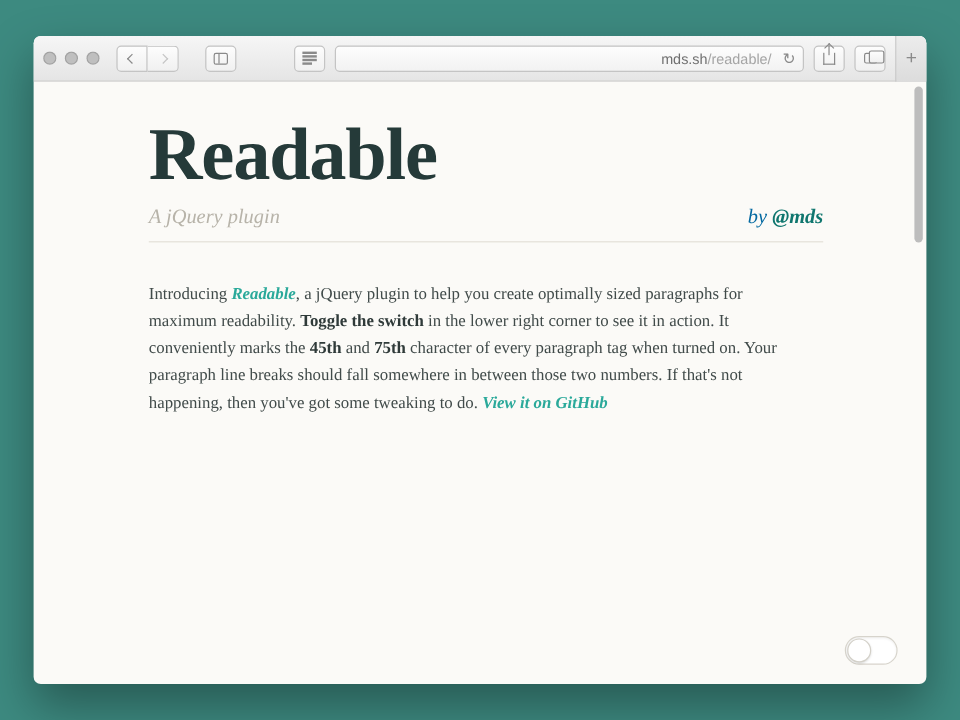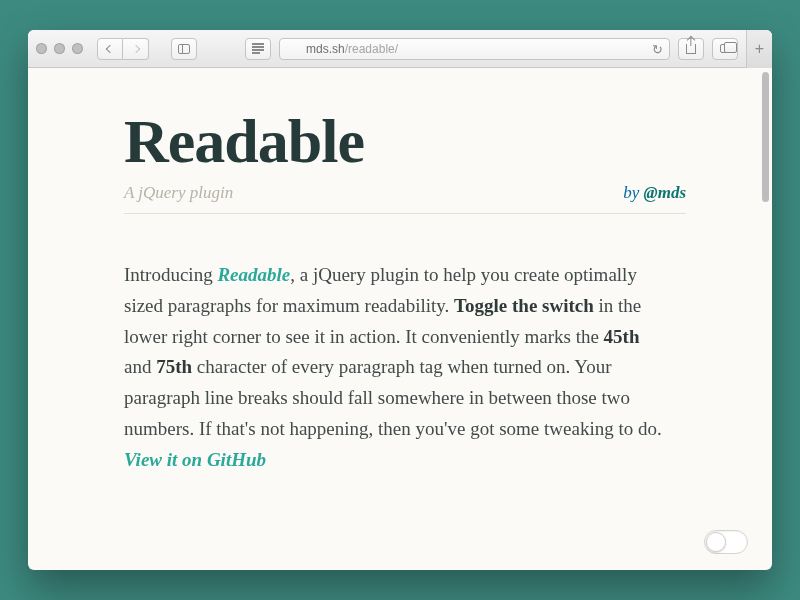--- a/index.html
+++ b/index.html
@@ -54,21 +54,21 @@
   .tb-btn.solo { border-radius: 4px; }
   .flexgap { width: 6px; }
   .addr {
     flex: 1;
     height: 22px;
     background: linear-gradient(#fdfdfd,#f2f2f2);
     border: 1px solid #c4c4c4;
     border-radius: 4px;
     display: flex;
     align-items: center;
-    justify-content: flex-start;
+    justify-content: flex-end;
     position: relative;
     padding: 0 26px;
   }
   .addr .url { color: #6f6f6f; letter-spacing: 0; }
   .addr .url .dim { color: #a5a5a5; }
   .addr .reload {
     position: absolute; right: 6px; top: 50%; transform: translateY(-50%);
     color: #8a8a8a; font-size: 13px;
   }
   .tb-right { display: flex; gap: 8px; align-items: center; }
@@ -89,45 +89,45 @@
   .reader-ico span:last-child { width: 8px; }
   .share-ico { width:10px; height:10px; border:1.3px solid currentColor; border-top:none; position:relative; }
   .share-ico::before { content:""; position:absolute; left:50%; top:-7px; width:1.3px; height:9px; background:currentColor; transform:translateX(-50%);}
   .share-ico::after { content:""; position:absolute; left:50%; top:-7px; width:5px; height:5px; border:1.3px solid currentColor; border-bottom:none; border-right:none; transform: translateX(-50%) rotate(45deg);}
   .tabs-ico { width:11px; height:9px; border:1.3px solid currentColor; border-radius:2px; position:relative; }
   .tabs-ico::before { content:""; position:absolute; left:3px; top:-3px; width:11px; height:9px; border:1.3px solid currentColor; border-radius:2px; background:linear-gradient(#fdfdfd,#f0f0f0);}
   
   .viewport { flex:1; display:flex; overflow:hidden; }
   .page {
     flex: 1;
-    padding: 38px 72px 30px 96px;
+    padding: 26px 72px 30px 96px;
     color: #2c3b3a;
     overflow: hidden;
     font-family: Liberation Serif, serif;
   }
   h1.title {
     font-size: 62px;
     font-weight: 800;
     color: #253a39;
     letter-spacing: -1px;
     margin-bottom: 6px;
   }
   .subrow {
     display: flex; justify-content: space-between;
     font-style: italic;
     color: #b7b3a9;
     font-size: 17px;
     padding-bottom: 10px;
     border-bottom: 1px solid #e3e0d7;
-    margin-bottom: 46px;
+    margin-bottom: 33px;
   }
   .subrow .author a { color: #0f766e; text-decoration: none; font-weight: 600; }
   .subrow .by { color:#0369a1; }
   .body {
-    font-size: 19px;
+    font-size: 14px;
     line-height: 1.62;
     color: #414b4a;
     max-width: 540px;
   }
   .body .emph { color:#2aa99a; font-style: italic; font-weight: 700; }
   .body strong { font-weight: 800; color:#2f3a39; }
   .body .num { font-weight: 800; color:#2f3a39; }
   .body a.gh { color:#2aa99a; font-style: italic; font-weight: 700; text-decoration: none; }
   
   .scrollbar {

